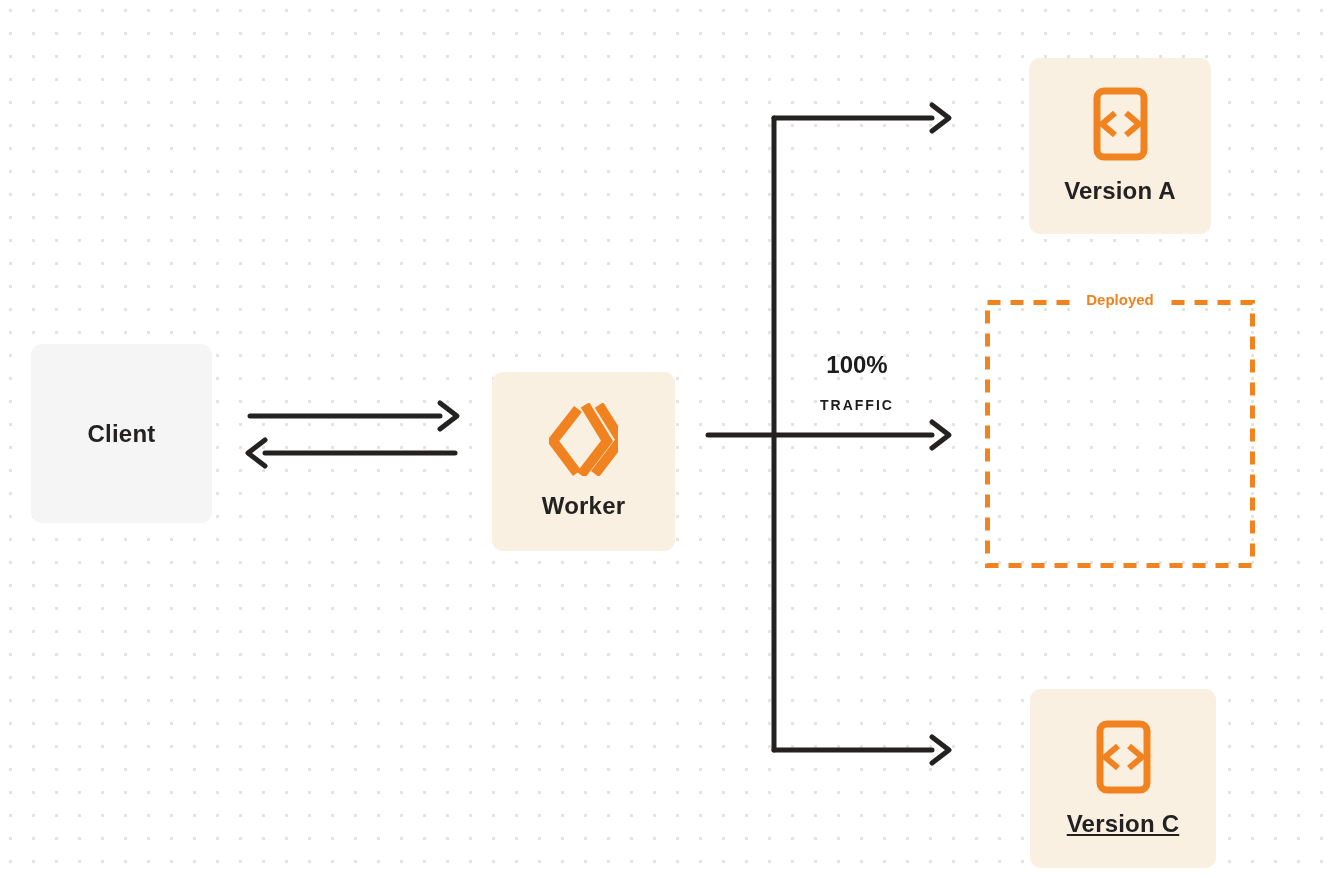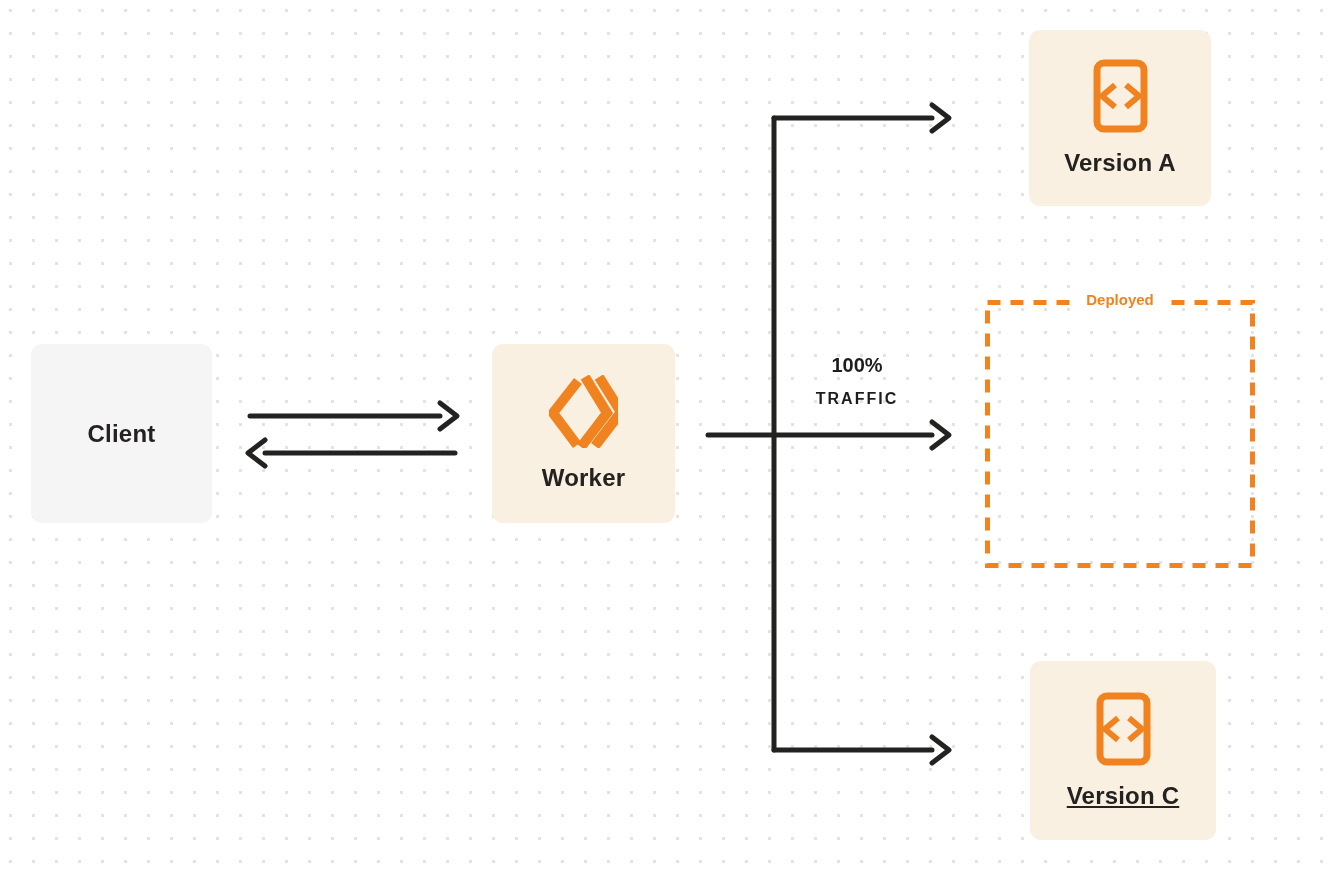--- a/index.html
+++ b/index.html
@@ -29,21 +29,21 @@
     justify-content: center;
     gap: 16px;
   }
   .node .label {
     font-size: 24px;
     font-weight: 700;
     color: #232220;
     letter-spacing: 0.2px;
   }
   .node-gray { background: #f5f5f6; }
-  .node-cream { background: #faf0e2; }
+  .node-cream { background: #faf0e2; margin-top: 28px; }
 
   .client-node  { left: 31px;  top: 344px; width: 181px; height: 179px; }
   .worker-node  { left: 492px; top: 344px; width: 183px; height: 179px; }
   .version-a    { left: 1029px; top: 30px;  width: 182px; height: 176px; }
   .version-c    { left: 1030px; top: 661px; width: 186px; height: 179px; text-decoration: underline; }
 
   .deployed-boundary {
     position: absolute;
     left: 985px; top: 300px;
     width: 270px; height: 268px;
@@ -64,22 +64,22 @@
   }
   .traffic-label {
     position: absolute;
     left: 787px;
     top: 352px;
     width: 140px;
     text-align: center;
     font-weight: 700;
     color: #1d1d1d;
   }
-  .traffic-percent { font-size: 20px; line-height: 26px; }
-  .traffic-word    { font-size: 16px; line-height: 26px; letter-spacing: 2px; margin-top: 8px; }
+  .traffic-percent { font-size: 24px; line-height: 26px; }
+  .traffic-word    { font-size: 14px; line-height: 26px; letter-spacing: 2px; margin-top: 14px; }
 </style>
 </head>
 <body>
 
 <div class="canvas">
 
   <svg class="arrow-layer" viewBox="0 0 1338 878" fill="none" stroke="#232220" stroke-width="5">
 
     <path d="M250,416 L440,416" stroke-linecap="round"></path>
     <polyline points="440,403 457,416 440,429" stroke-linecap="round" stroke-linejoin="round"></polyline>

